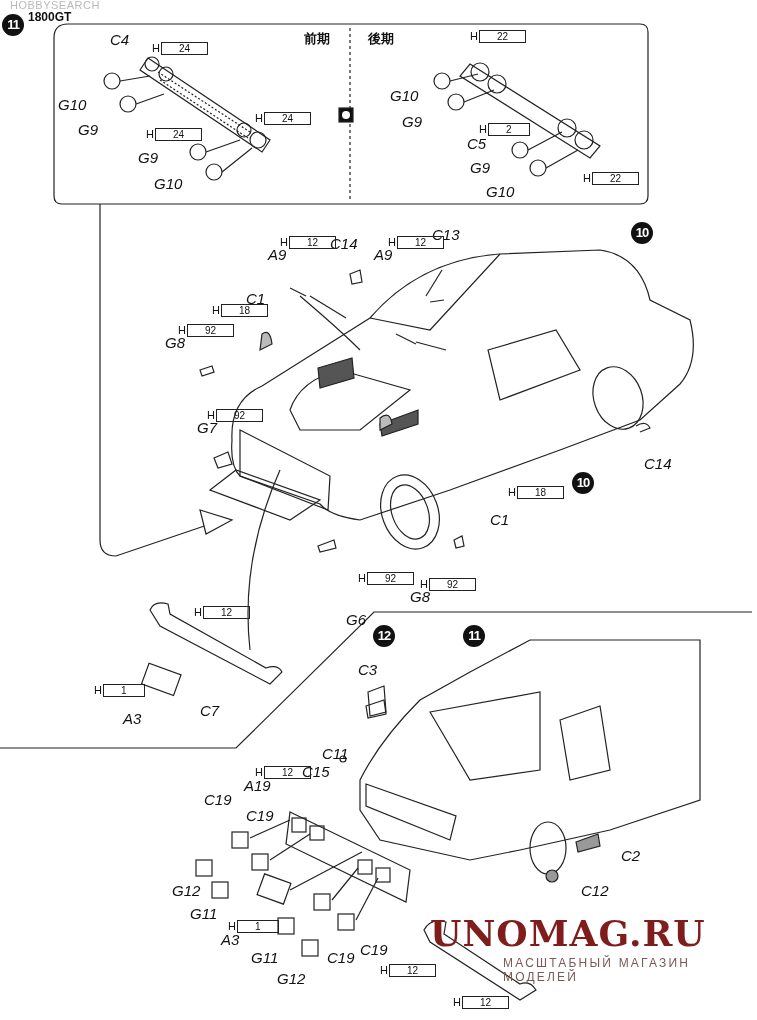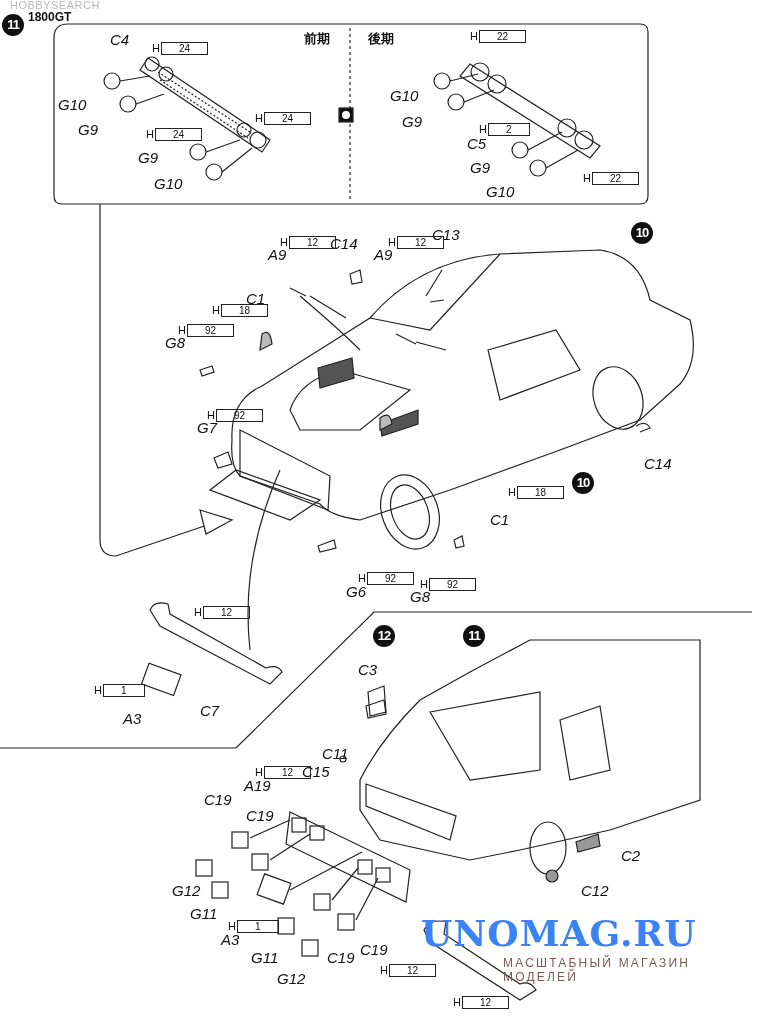--- a/index.html
+++ b/index.html
@@ -5,21 +5,21 @@
   html,body{margin:0;padding:0;background:#fff;}
   body{width:757px;height:1020px;position:relative;overflow:hidden;font-family:"Liberation Sans",sans-serif;color:#111;}
   svg{position:absolute;left:0;top:0;}
   .lbl{position:absolute;font-size:15px;font-weight:400;line-height:1;white-space:nowrap;font-style:italic;}
   .h{position:absolute;font-size:11px;line-height:1;white-space:nowrap;}
   .h b{display:inline-block;border:1px solid #222;font-weight:400;font-size:10px;padding:0 17px;margin-left:1px;line-height:11px;}
   .step{position:absolute;width:22px;height:22px;border-radius:50%;background:#111;color:#fff;font-weight:700;font-size:13px;text-align:center;line-height:22px;letter-spacing:-1px;}
   .jp{position:absolute;font-size:13px;font-weight:700;}
   .hdr{position:absolute;left:0;top:0;font-size:12px;font-weight:700;}
   .wm-src{position:absolute;left:10px;top:-1px;font-size:11px;color:#b9b9b9;letter-spacing:0.5px;text-align:center;}
-  .wm{position:absolute;left:421px;top:912px;font-family:"DejaVu Serif",serif;font-size:36px;font-weight:700;color:#3b82f6;letter-spacing:1px;}
+  .wm{position:absolute;left:430px;top:912px;font-family:"DejaVu Serif",serif;font-size:36px;font-weight:700;color:#7f1d1d;letter-spacing:1px;}
   .wm-sub{position:absolute;left:503px;top:956px;font-size:12px;color:#7a5a55;letter-spacing:2.2px;}
 </style>
 </head>
 <body>
 
 <svg width="757" height="1020" viewBox="0 0 757 1020" fill="none" stroke="#222" stroke-width="1.2">
 
   <path d="M68,24 L640,24 Q648,24 648,32 L648,196 Q648,204 640,204 L62,204 Q54,204 54,196 L54,38 Q54,24 68,24 Z"></path>
   <line x1="350" y1="28" x2="350" y2="200" stroke-dasharray="3,3"></line>
   <rect x="339" y="108" width="14" height="14" fill="#111"></rect>
@@ -166,21 +166,21 @@
 
 <div class="lbl" style="left:268px;top:247px;">A9</div>
 <div class="lbl" style="left:374px;top:247px;">A9</div>
 <div class="lbl" style="left:330px;top:236px;">C14</div>
 <div class="lbl" style="left:432px;top:227px;">C13</div>
 <div class="lbl" style="left:246px;top:291px;">C1</div>
 <div class="lbl" style="left:165px;top:335px;">G8</div>
 <div class="lbl" style="left:197px;top:420px;">G7</div>
 <div class="lbl" style="left:644px;top:456px;">C14</div>
 <div class="lbl" style="left:490px;top:512px;">C1</div>
-<div class="lbl" style="left:346px;top:584px;">G6</div>
+<div class="lbl" style="left:346px;top:612px;">G6</div>
 <div class="lbl" style="left:410px;top:589px;">G8</div>
 <div class="lbl" style="left:200px;top:703px;">C7</div>
 <div class="lbl" style="left:123px;top:711px;">A3</div>
 
 <div class="h" style="left:280px;top:236px;"><span>H</span><b>12</b></div>
 <div class="h" style="left:388px;top:236px;"><span>H</span><b>12</b></div>
 <div class="h" style="left:212px;top:304px;"><span>H</span><b>18</b></div>
 <div class="h" style="left:178px;top:324px;"><span>H</span><b>92</b></div>
 <div class="h" style="left:207px;top:409px;"><span>H</span><b>92</b></div>
 <div class="h" style="left:508px;top:486px;"><span>H</span><b>18</b></div>

